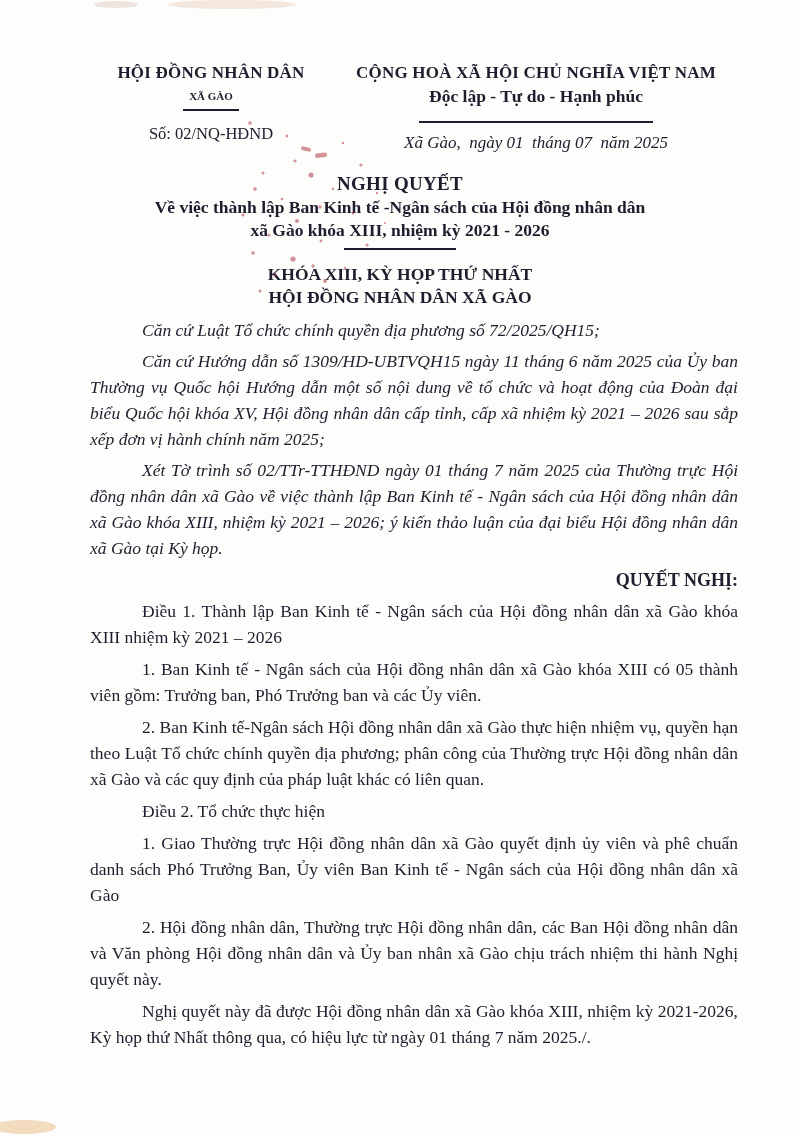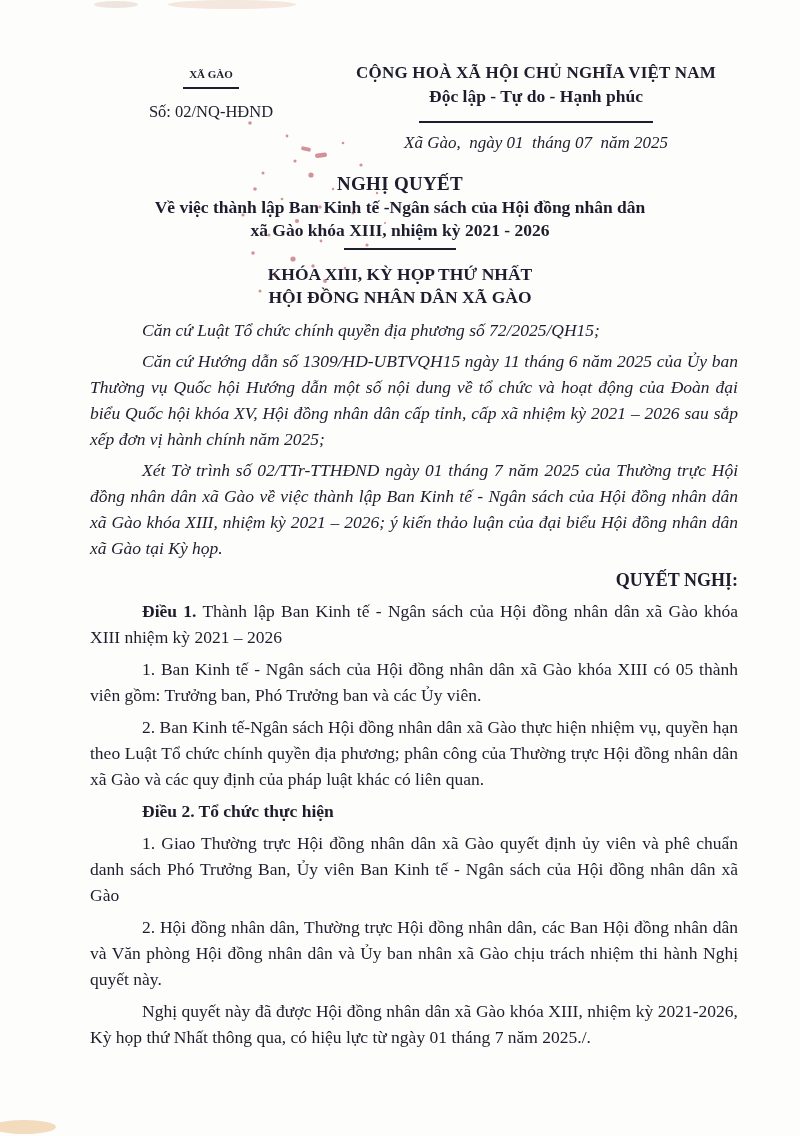--- a/index.html
+++ b/index.html
@@ -30,21 +30,21 @@
   .titleblock{text-align:center;margin-top:17px;}
   .t1{font-weight:bold;font-size:19px;line-height:25px;letter-spacing:.3px;}
   .t2{font-weight:bold;font-size:17.5px;line-height:23px;}
   .trule{width:112px;border-top:2px solid #1d1d2e;margin:6px auto 0;}
   .authority{text-align:center;margin-top:13px;font-weight:bold;font-size:17.5px;line-height:23px;}
   
   .bodycol{margin:8px 62px 0 90px;text-align:justify;}
   .pre{font-style:italic;font-size:17.5px;line-height:26px;text-indent:52px;margin:0 0 5px;}
   .resolve{text-align:right;font-weight:bold;font-size:18px;line-height:24px;margin:7px 0 2px;}
   .bp{font-size:17.5px;line-height:26px;text-indent:52px;margin:6px 0 0;}
-  .bp b{font-weight:bold;}
+  .bp b{font-weight:normal;}
   
   .stamp{position:absolute;left:225px;top:103px;pointer-events:none;}
   .smudge{position:absolute;pointer-events:none;border-radius:50%;}
   .sm-top1{left:94px;top:1px;width:44px;height:7px;background:#c8a08a;opacity:.25;}
   .sm-top2{left:168px;top:0;width:128px;height:9px;background:#d79b72;opacity:.22;}
   .sm-bottom{left:-8px;top:1120px;width:64px;height:14px;background:#e09a4e;opacity:.35;}
 </style>
 </head>
 <body>
 
@@ -82,20 +82,21 @@
         <circle cx="128" cy="110" r="1.5"></circle>
       <circle cx="142" cy="142" r="1.6"></circle>
         <circle cx="120" cy="165" r="1.3"></circle>
       <circle cx="160" cy="120" r="1.1"></circle>
         <circle cx="108" cy="86" r="1.2"></circle>
     </g>
   </svg>
 
   <div class="hdr">
     <div class="hdr-left">
+      <div class="org1">HỘI ĐỒNG NHÂN DÂN</div>
       <div>
         <span class="org2">XÃ GÀO</span>
       </div>
       <div class="docnum">Số: 02/NQ-HĐND</div>
     </div>
     <div class="hdr-right">
       <div class="nat1">CỘNG HOÀ XÃ HỘI CHỦ NGHĨA VIỆT NAM</div>
       <div>
         <span class="nat2">Độc lập - Tự do - Hạnh phúc</span>
       </div>

